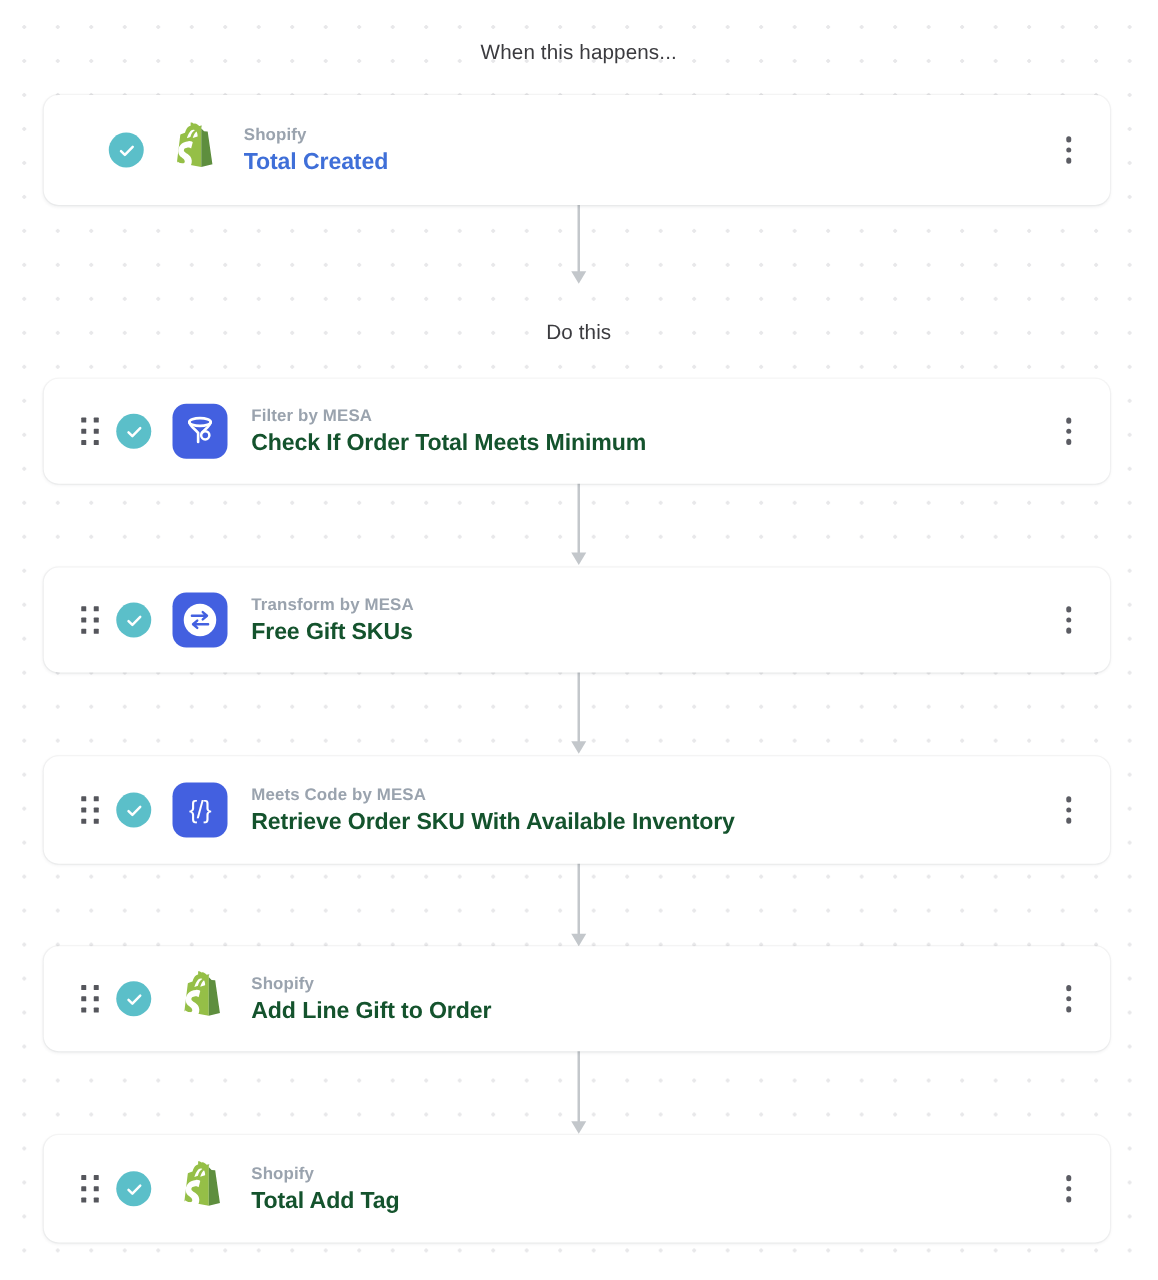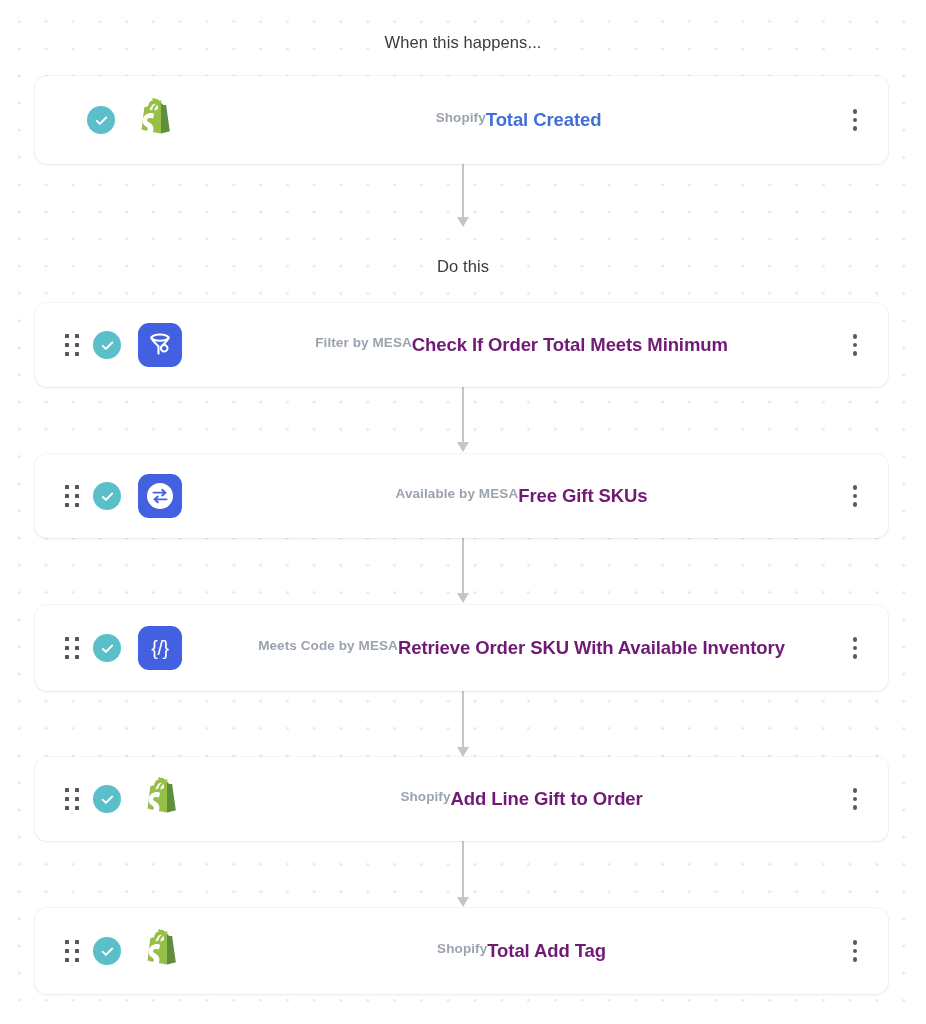--- a/index.html
+++ b/index.html
@@ -130,32 +130,33 @@
     font-family: "Liberation Sans", sans-serif;
     letter-spacing: -.5px;
     line-height: 1;
   }
 
   
   .node-text {
     flex: 1 1 auto;
     min-width: 0;
     display: flex;
+    flex-direction: column;
     justify-content: center;
   }
   .node-app {
     font-size: 13.5px;
     color: #9aa3ae;
     font-weight: bold;
     line-height: 1.45;
     letter-spacing: .1px;
   }
   .node-title {
     font-size: 18.5px;
-    color: #701a75;
+    color: #14532d;
     font-weight: bold;
     line-height: 1.35;
     letter-spacing: -.1px;
   }
   .node-title.link { color: #3f6fd8; }
 
   
   .kebab {
     width: 26px;
     height: 30px;
@@ -265,21 +266,21 @@
     <div class="app-icon">
       <div class="icon-tile">
         <svg width="34" height="34" viewBox="0 0 34 34" aria-hidden="true">
           <circle cx="17" cy="17" r="13" fill="#ffffff"></circle>
           <path d="M10.5 13.6 H22.2 M19.2 10.7 L22.6 13.6 L19.2 16.5" fill="none" stroke="#4360e0" stroke-width="1.9" stroke-linecap="round" stroke-linejoin="round"></path>
           <path d="M23.5 20.4 H11.8 M14.8 17.5 L11.4 20.4 L14.8 23.3" fill="none" stroke="#4360e0" stroke-width="1.9" stroke-linecap="round" stroke-linejoin="round"></path>
         </svg>
       </div>
     </div>
     <div class="node-text">
-      <div class="node-app">Available by MESA</div>
+      <div class="node-app">Transform by MESA</div>
       <div class="node-title">Free Gift SKUs</div>
     </div>
     <div class="kebab">
         <i></i>
         <i></i>
         <i></i>
       </div>
   </div>
 
   <div class="node node-action" style="top:605px;height:86px;">

